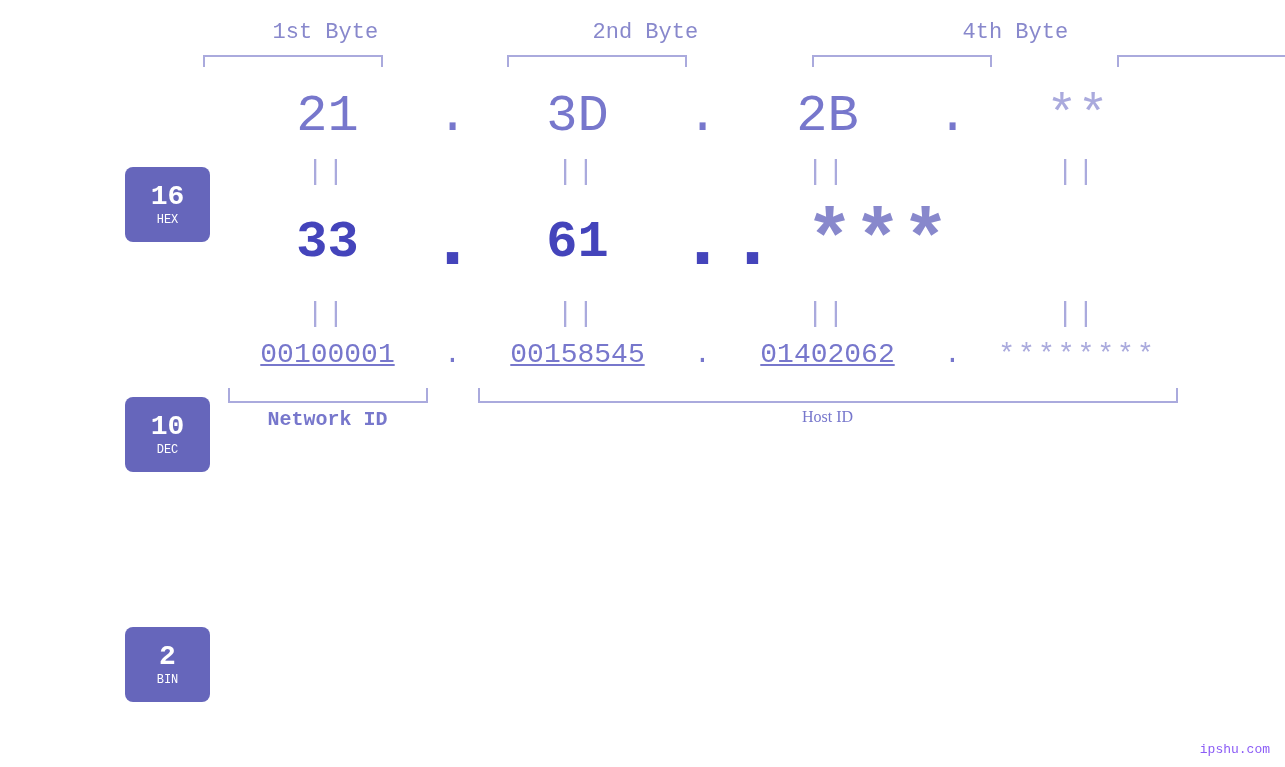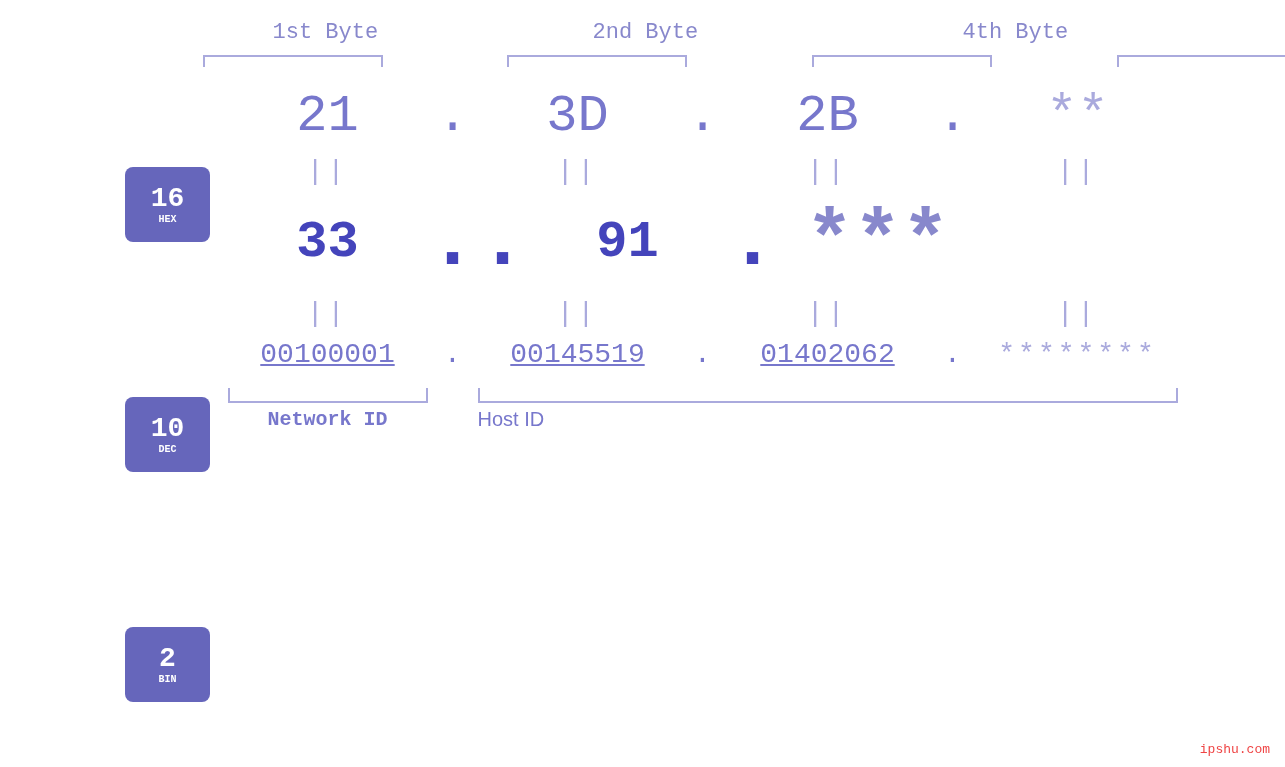--- a/index.html
+++ b/index.html
@@ -81,22 +81,22 @@
       margin-bottom: 60px;
     }
 
     .label-badge .base-num {
       font-size: 28px;
       font-weight: bold;
       line-height: 1.1;
     }
 
     .label-badge .base-name {
-      font-size: 10px;
-      font-weight: bold;
+      font-size: 12px;
+      font-weight: normal;
     }
 
     .data-row {
       display: flex;
       flex-direction: row;
       align-items: center;
       margin-bottom: 10px;
     }
 
     .cell {
@@ -188,21 +188,21 @@
       color: #aaaadd;
       font-family: 'Courier New', Courier, monospace;
       letter-spacing: 3px;
     }
 
     .watermark {
       position: absolute;
       bottom: 10px;
       right: 15px;
       font-size: 13px;
-      color: #ef4444;
+      color: #8b5cf6;
       font-family: 'Courier New', Courier, monospace;
     }
   </style>
 </head>
 <body>
 
 <div class="main-container">
 
   <div class="byte-headers">
     <div style="width:120px;"></div>
@@ -295,26 +295,26 @@
         <div class="equals-cell">||</div>
       </div>
 
       <div class="data-row">
         <div class="cell">
           <span class="dec-value">33</span>
         </div>
         <div class="dot">
           <span class="dec-dot">.</span>
         </div>
+        <div class="cell">
+          <span class="dec-value">61</span>
+        </div>
         <div class="dot">
           <span class="dec-dot">.</span>
         </div>
-        <div class="cell">
-          <span class="dec-value">91</span>
-        </div>
         <div class="dot">
           <span class="dec-dot">.</span>
         </div>
         <div class="cell">
           <span class="asterisk-lg">***</span>
         </div>
       </div>
 
       <div class="equals-row">
         <div class="equals-cell">||</div>
@@ -327,21 +327,21 @@
       </div>
 
       <div class="data-row">
         <div class="cell">
           <span class="bin-value">00100001</span>
         </div>
         <div class="dot">
           <span class="bin-dot">.</span>
         </div>
         <div class="cell">
-          <span class="bin-value">00145519</span>
+          <span class="bin-value">00158545</span>
         </div>
         <div class="dot">
           <span class="bin-dot">.</span>
         </div>
         <div class="cell">
           <span class="bin-value">01402062</span>
         </div>
         <div class="dot">
           <span class="bin-dot">.</span>
         </div>
@@ -354,21 +354,21 @@
 
         <div style="width:200px; height:15px; border:2px solid #aaaadd; border-top:none;"></div>
         <div style="width:50px;"></div>
 
         <div style="flex:1; height:15px; border:2px solid #aaaadd; border-top:none;"></div>
       </div>
 
       <div style="display:flex; flex-direction:row; margin-top:5px;">
         <div style="width:200px; text-align:center; color:#7777cc; font-size:20px; font-family:'Courier New',monospace;font-weight:bold;">Network ID</div>
         <div style="width:50px;"></div>
-        <div style="flex:1; text-align:left; color:#7777cc; font-size:20px; font-family:Liberation Sans, sans-serif;">Host ID</div>
+        <div style="flex:1; text-align:center; color:#7777cc; font-size:16px; font-family:Liberation Serif, serif;">Host ID</div>
       </div>
 
     </div>
   </div>
 
   <div class="watermark">ipshu.com</div>
 
 </div>
 
 </body></html>

